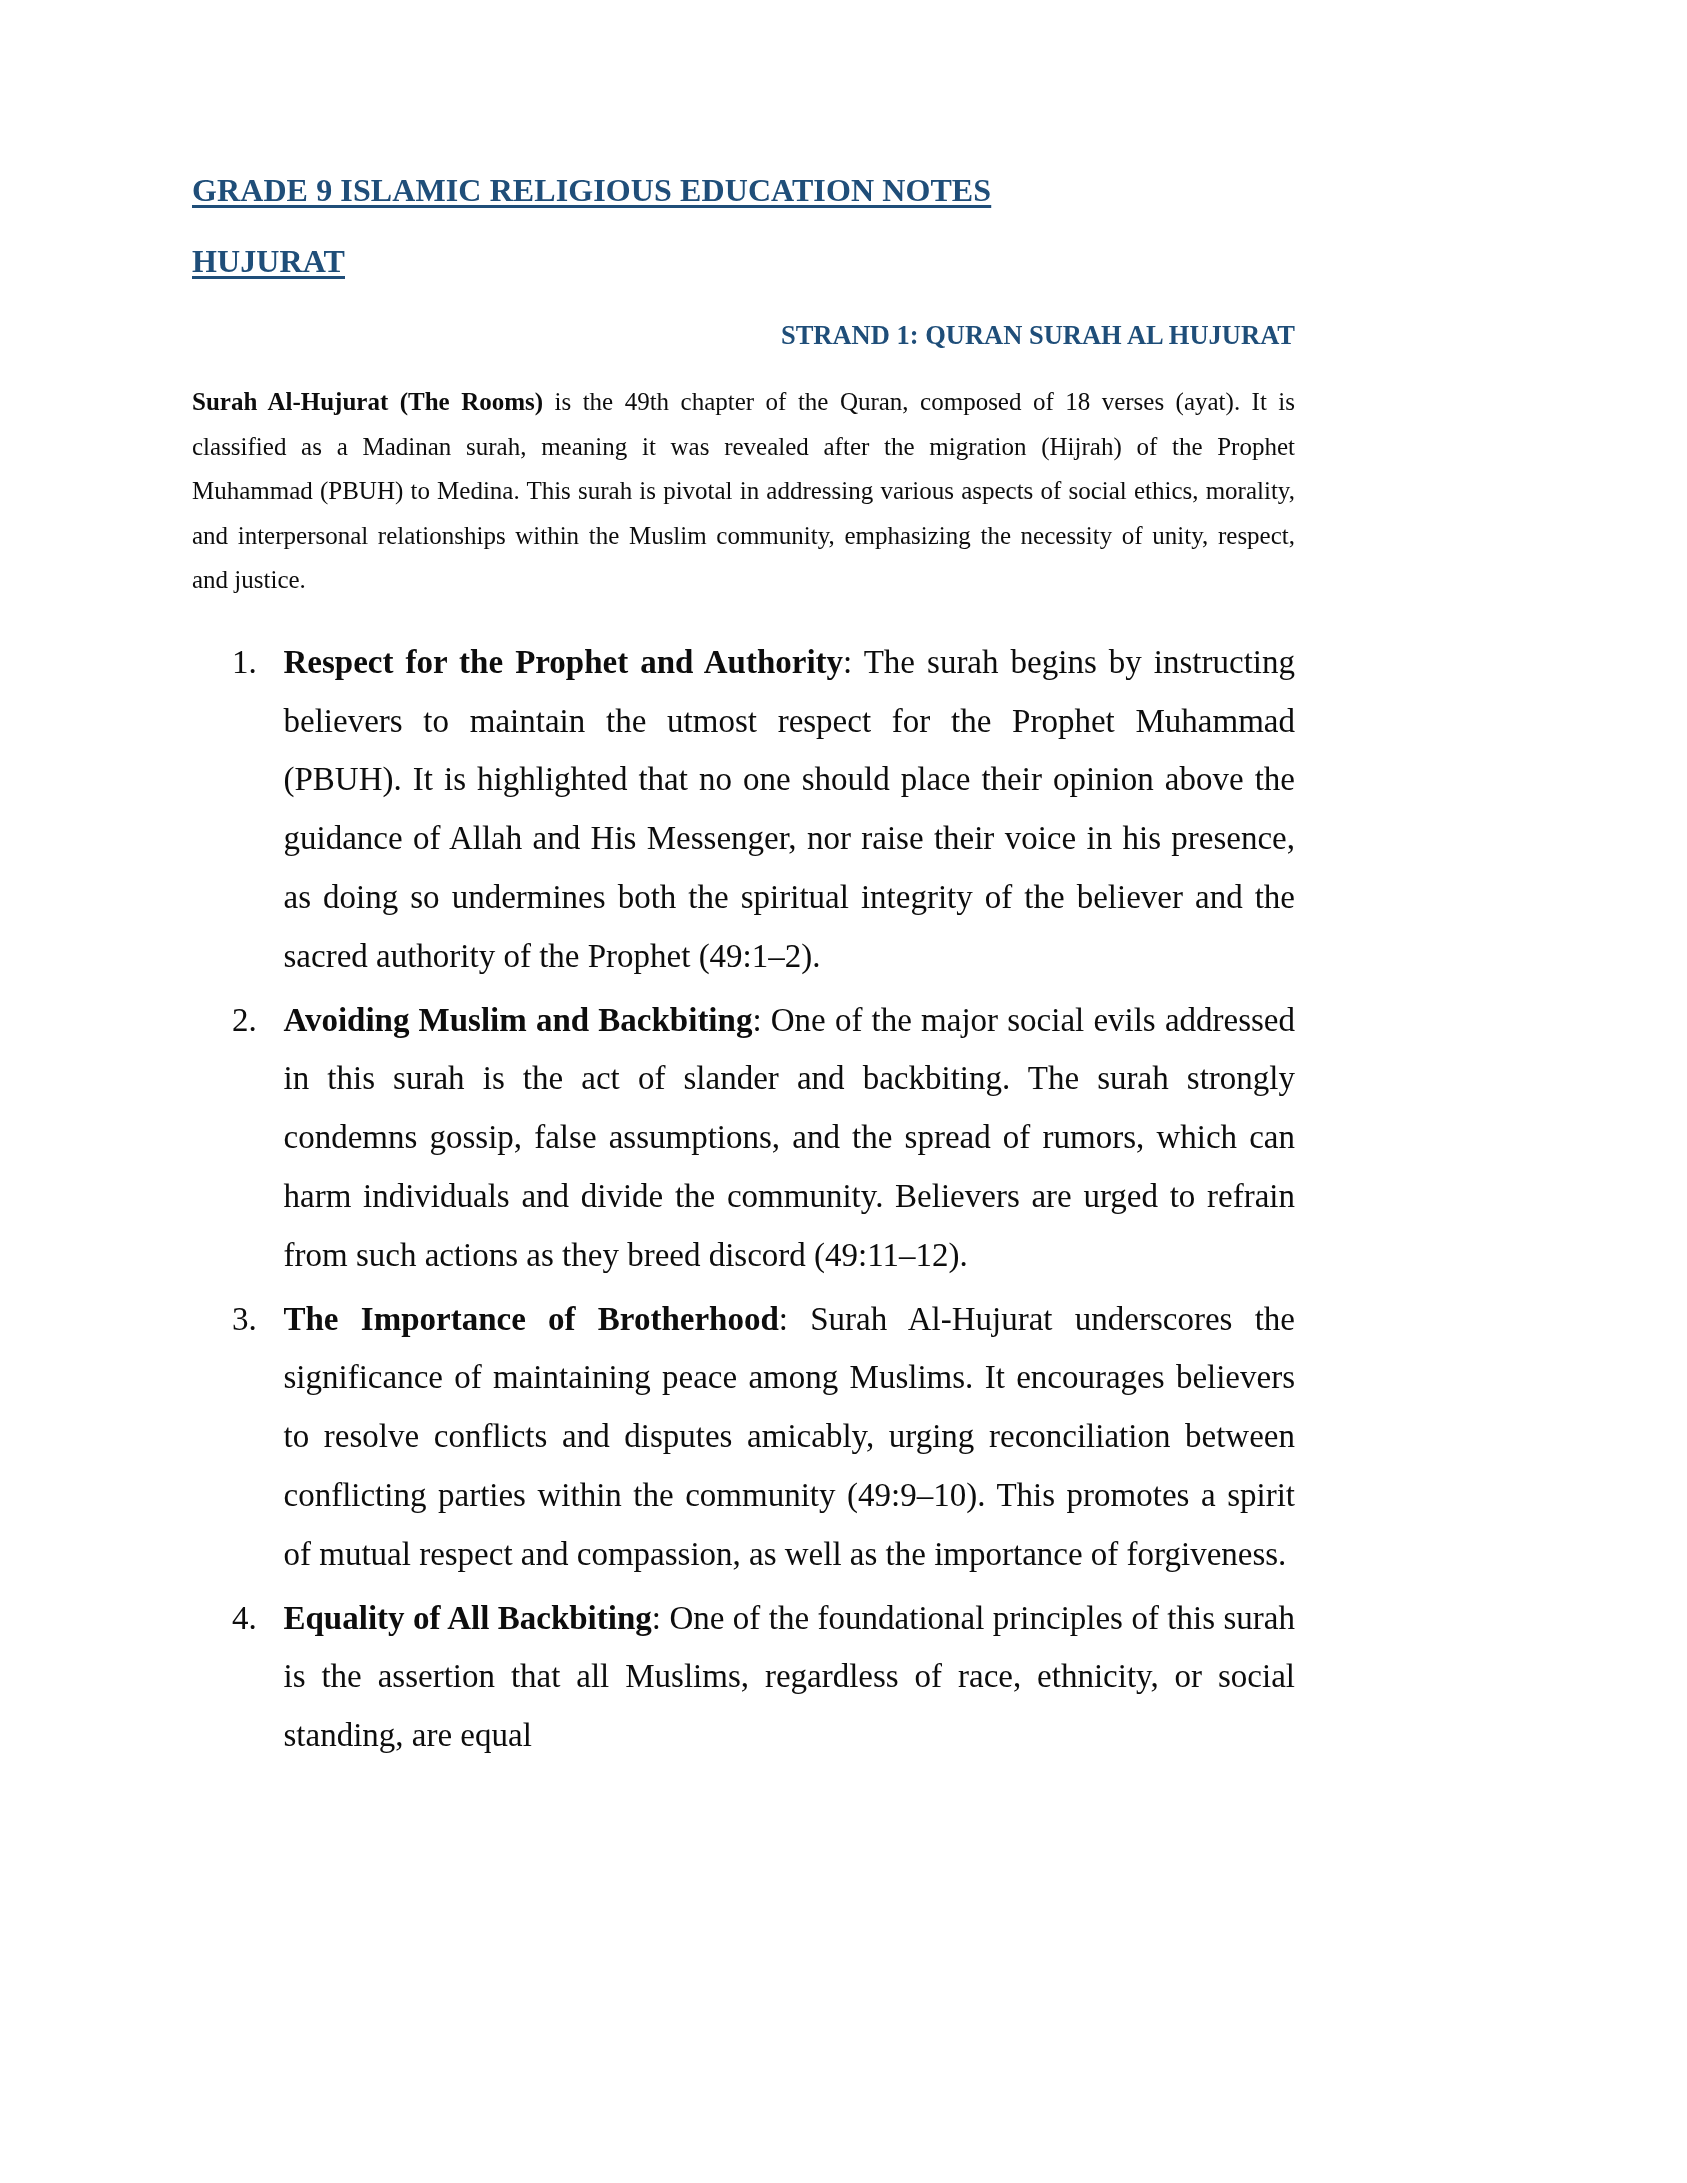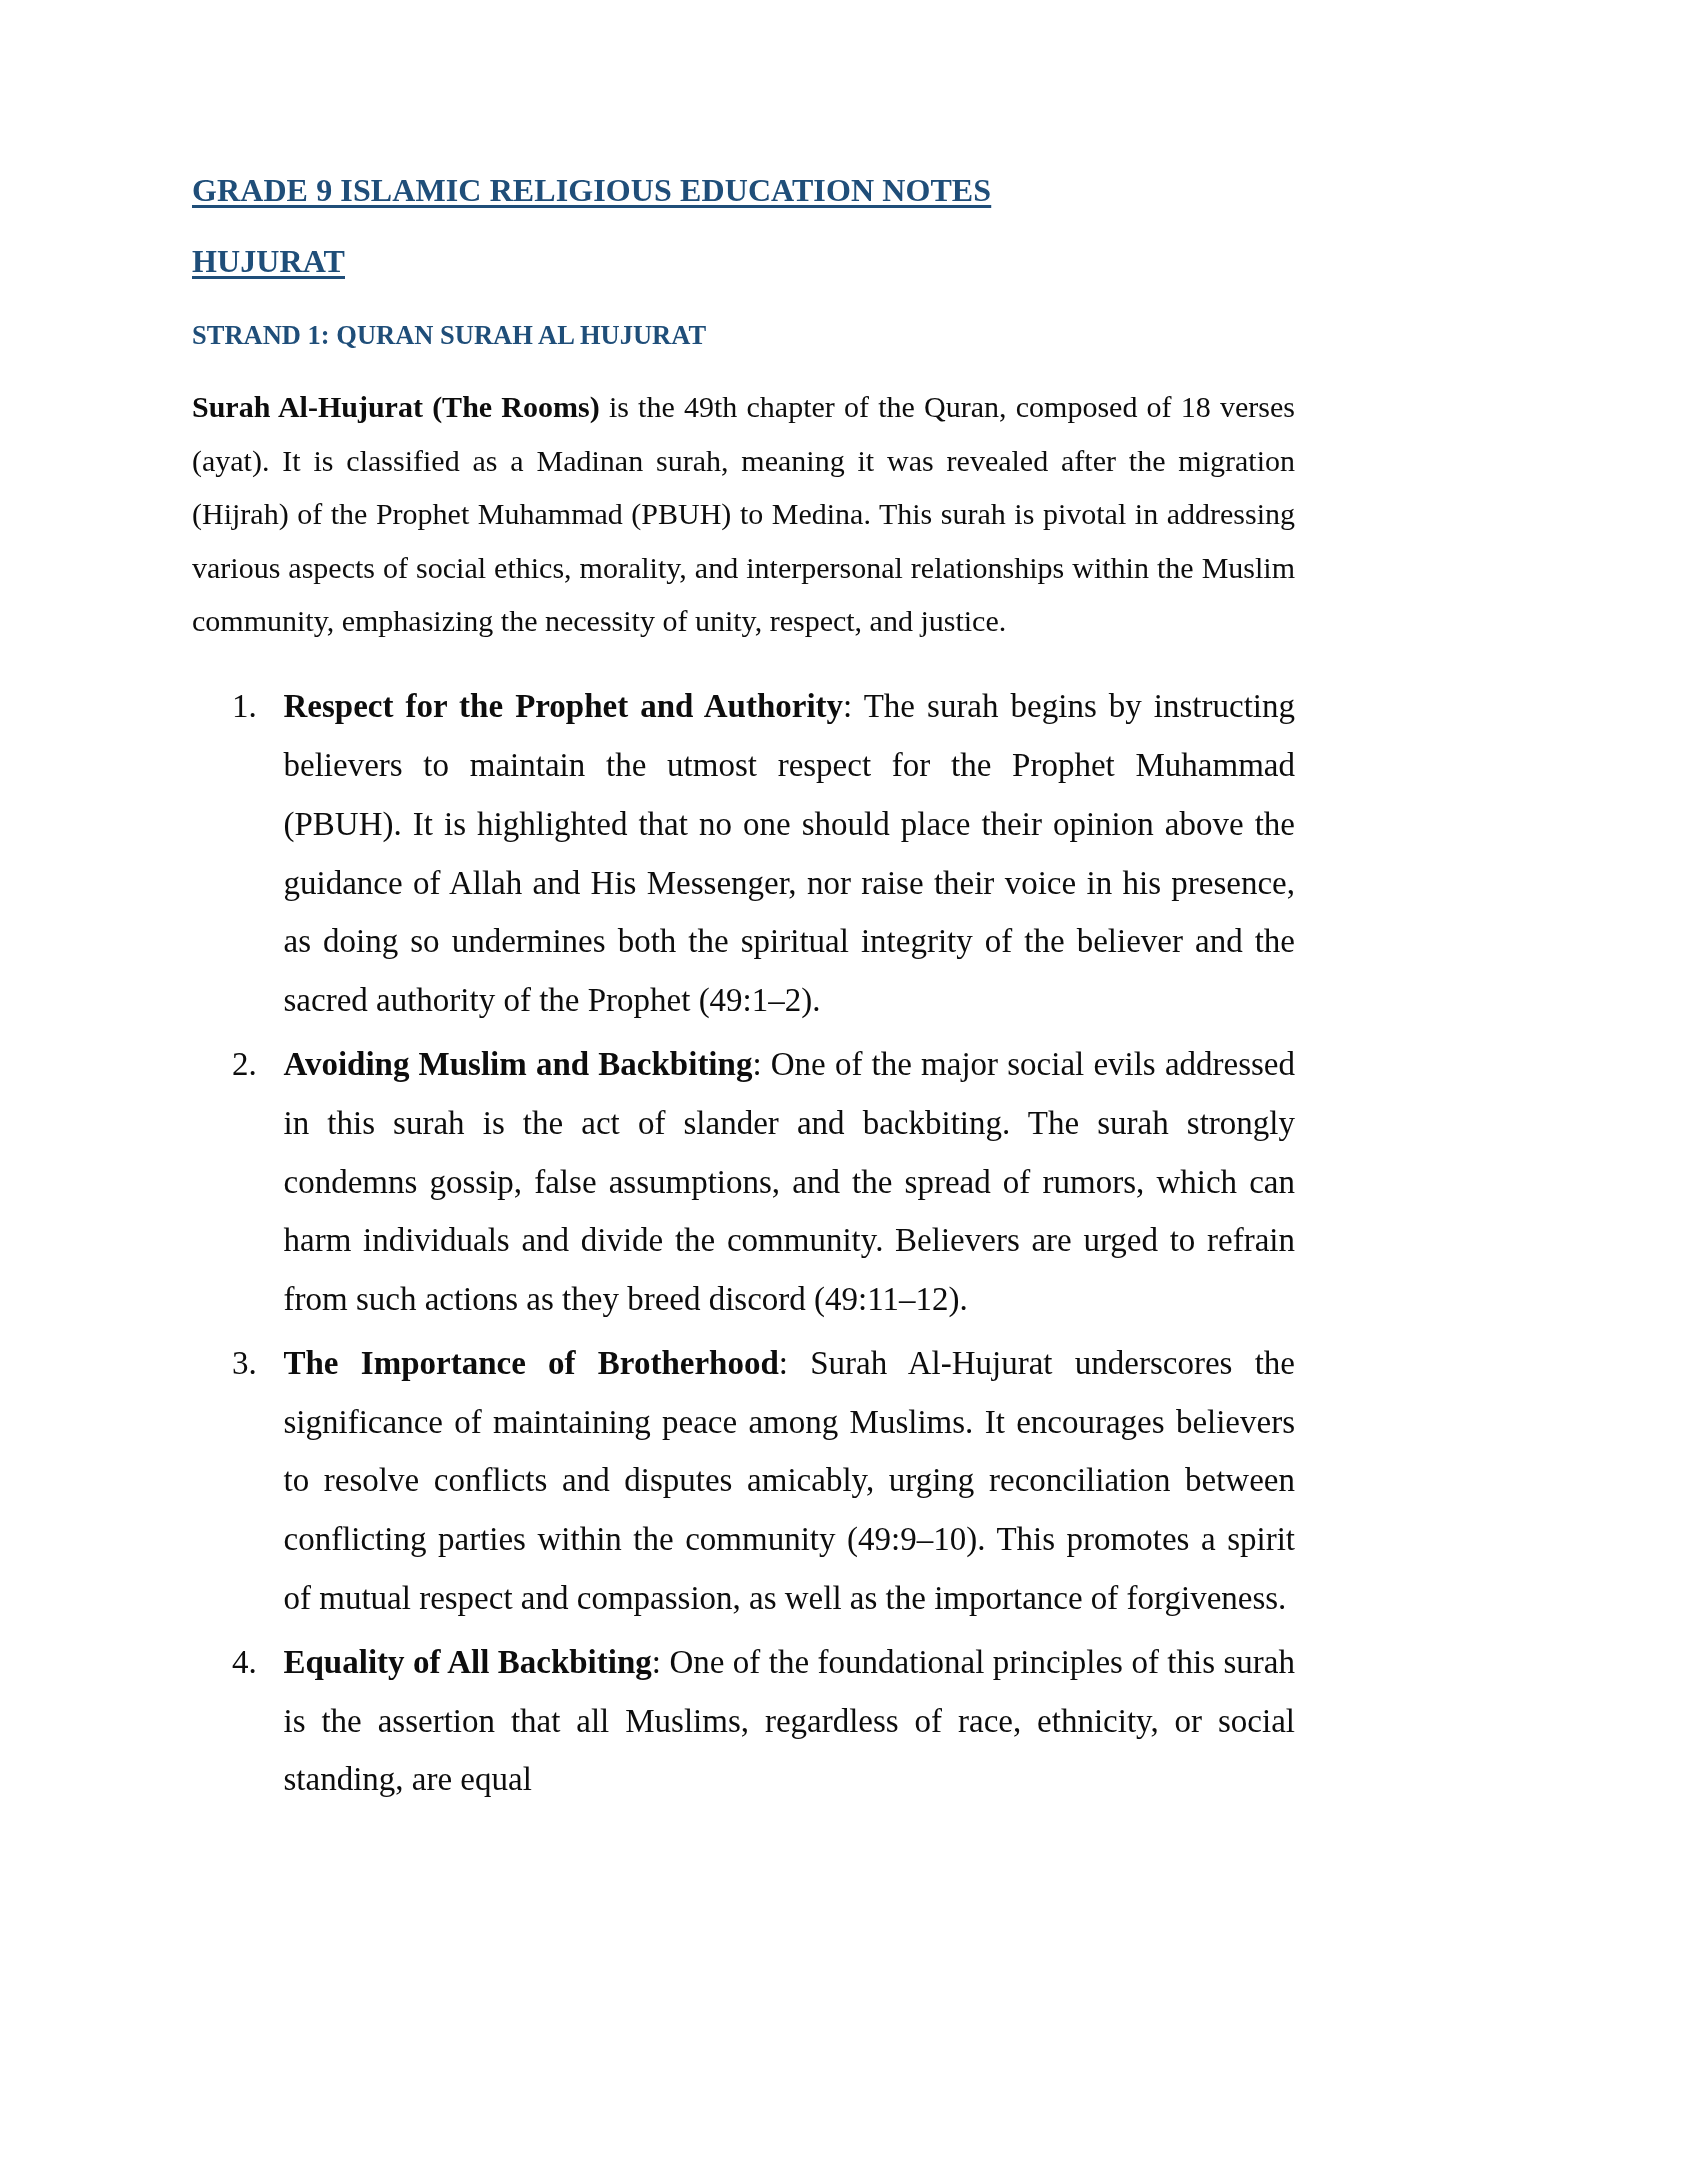--- a/index.html
+++ b/index.html
@@ -33,23 +33,24 @@
   .doc-title.second {
     margin-bottom: 40px;
   }
   .strand-heading {
     font-family: "Liberation Serif", serif;
     font-size: 26.5px;
     font-weight: bold;
     color: #1f4e79;
     margin: 0 0 29px 0;
     line-height: 1.2;
+    text-align: right;
   }
   p.body-text {
-    font-size: 30px;
+    font-size: 25px;
     line-height: 1.78;
     text-align: justify;
     margin: 0 0 30px 0;
   }
   .key-themes {
     font-size: 25px;
     font-style: italic;
     color: #3d85c6;
     margin: 0 0 17px 0;
     line-height: 1.5;

